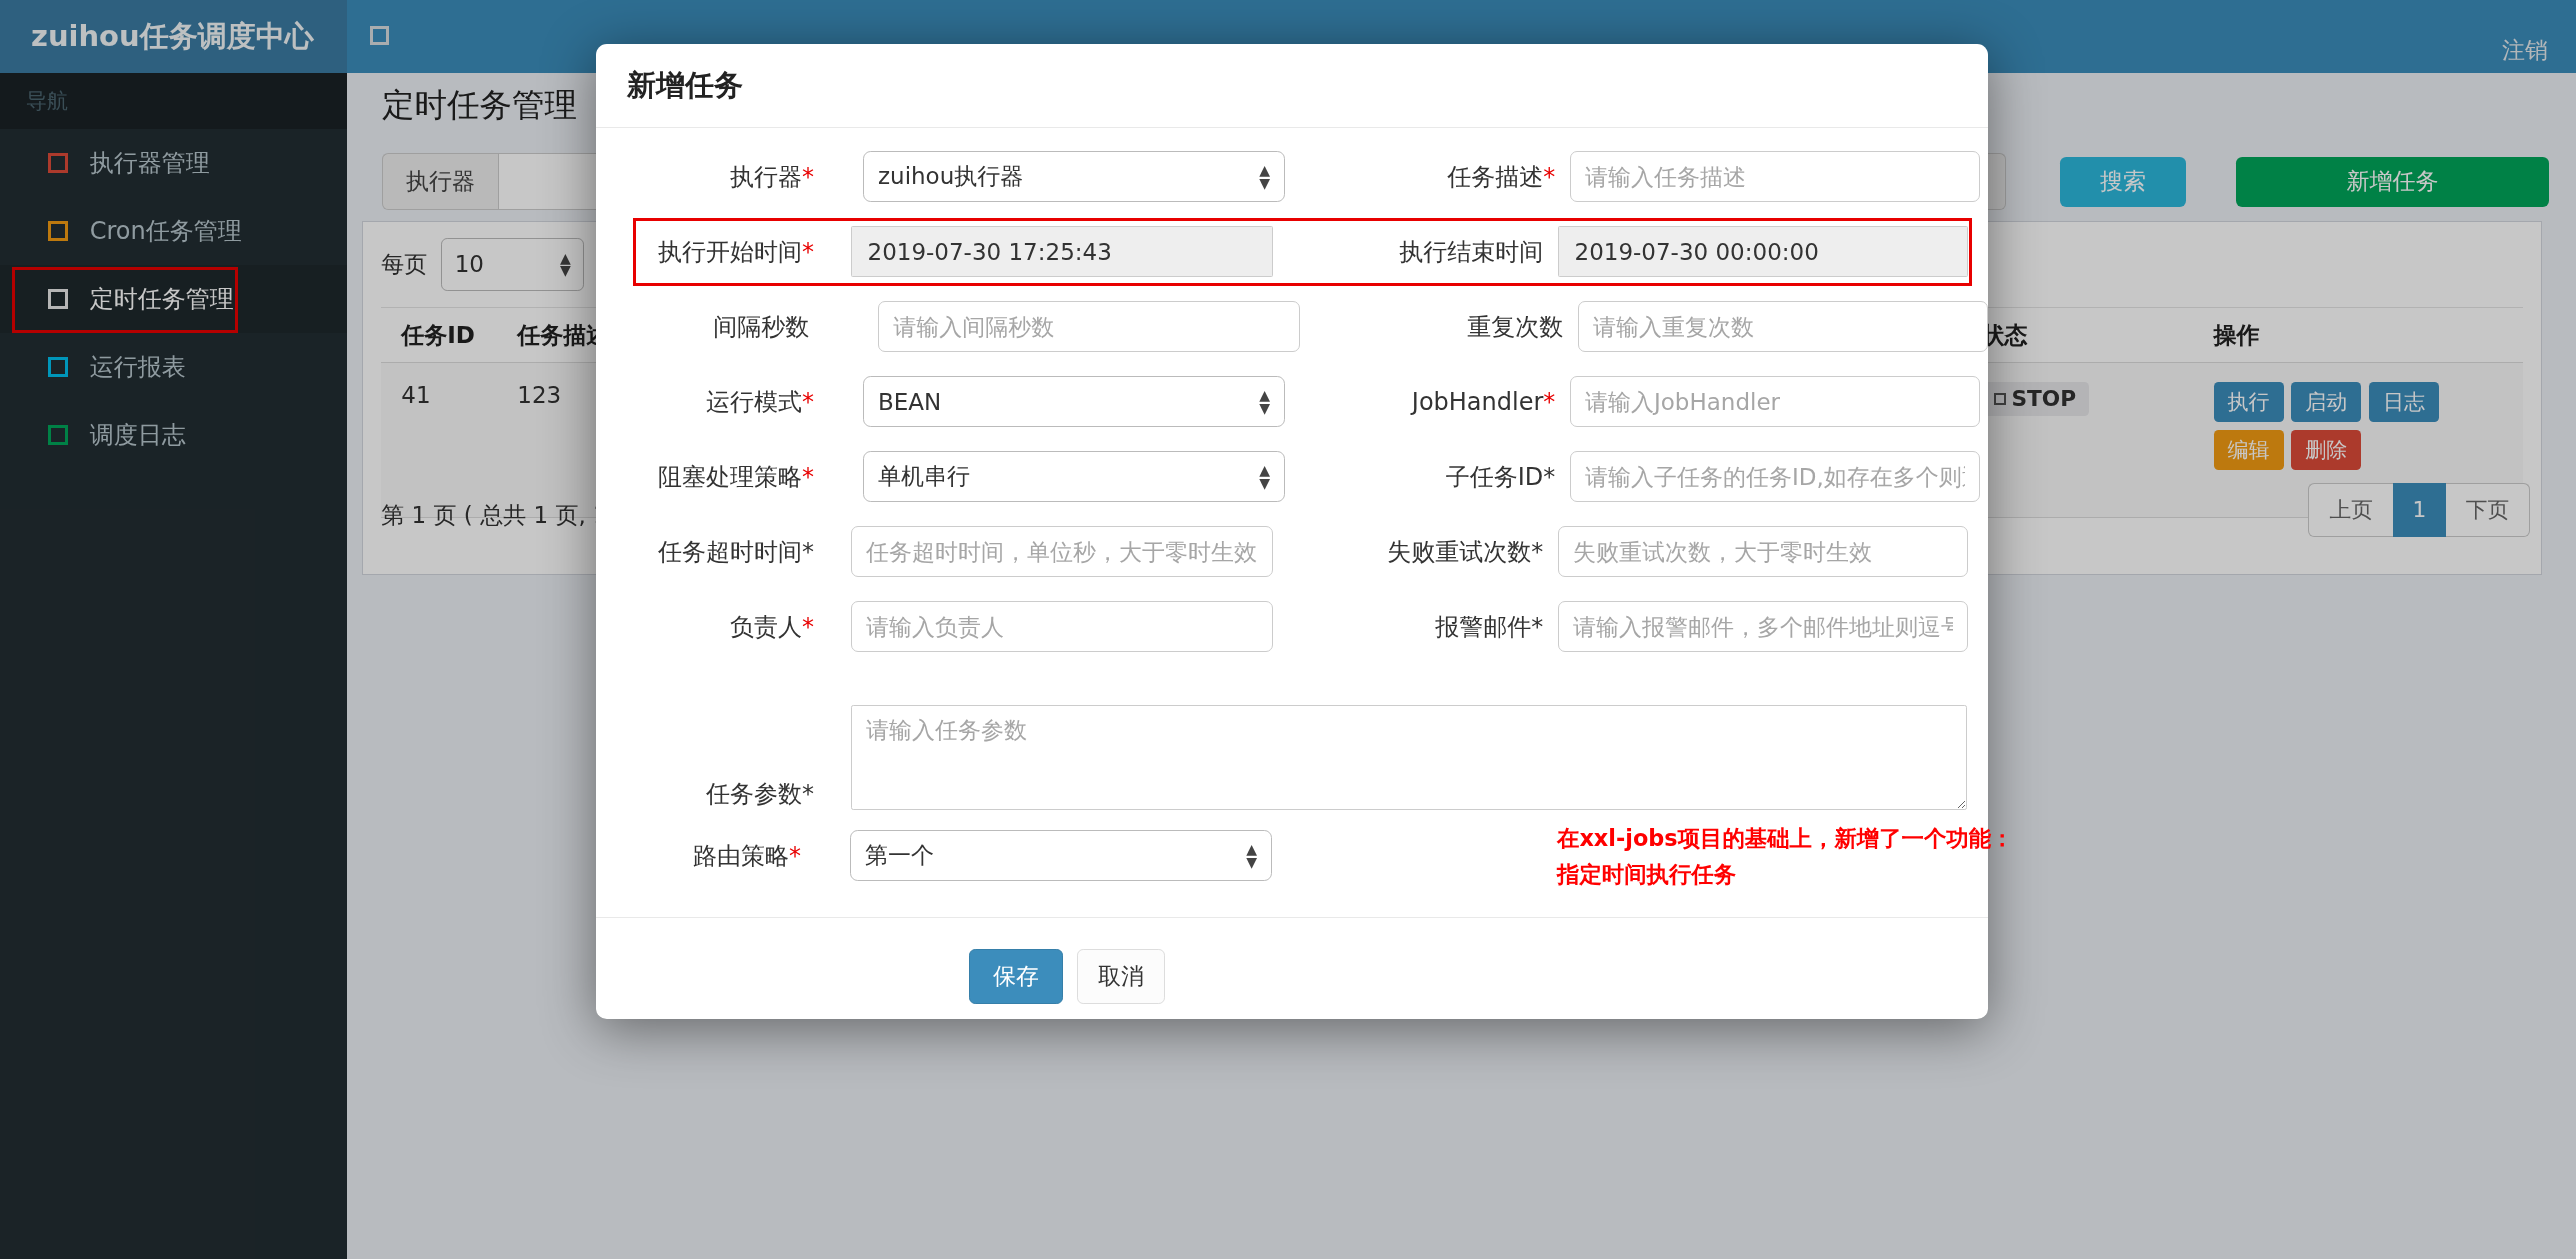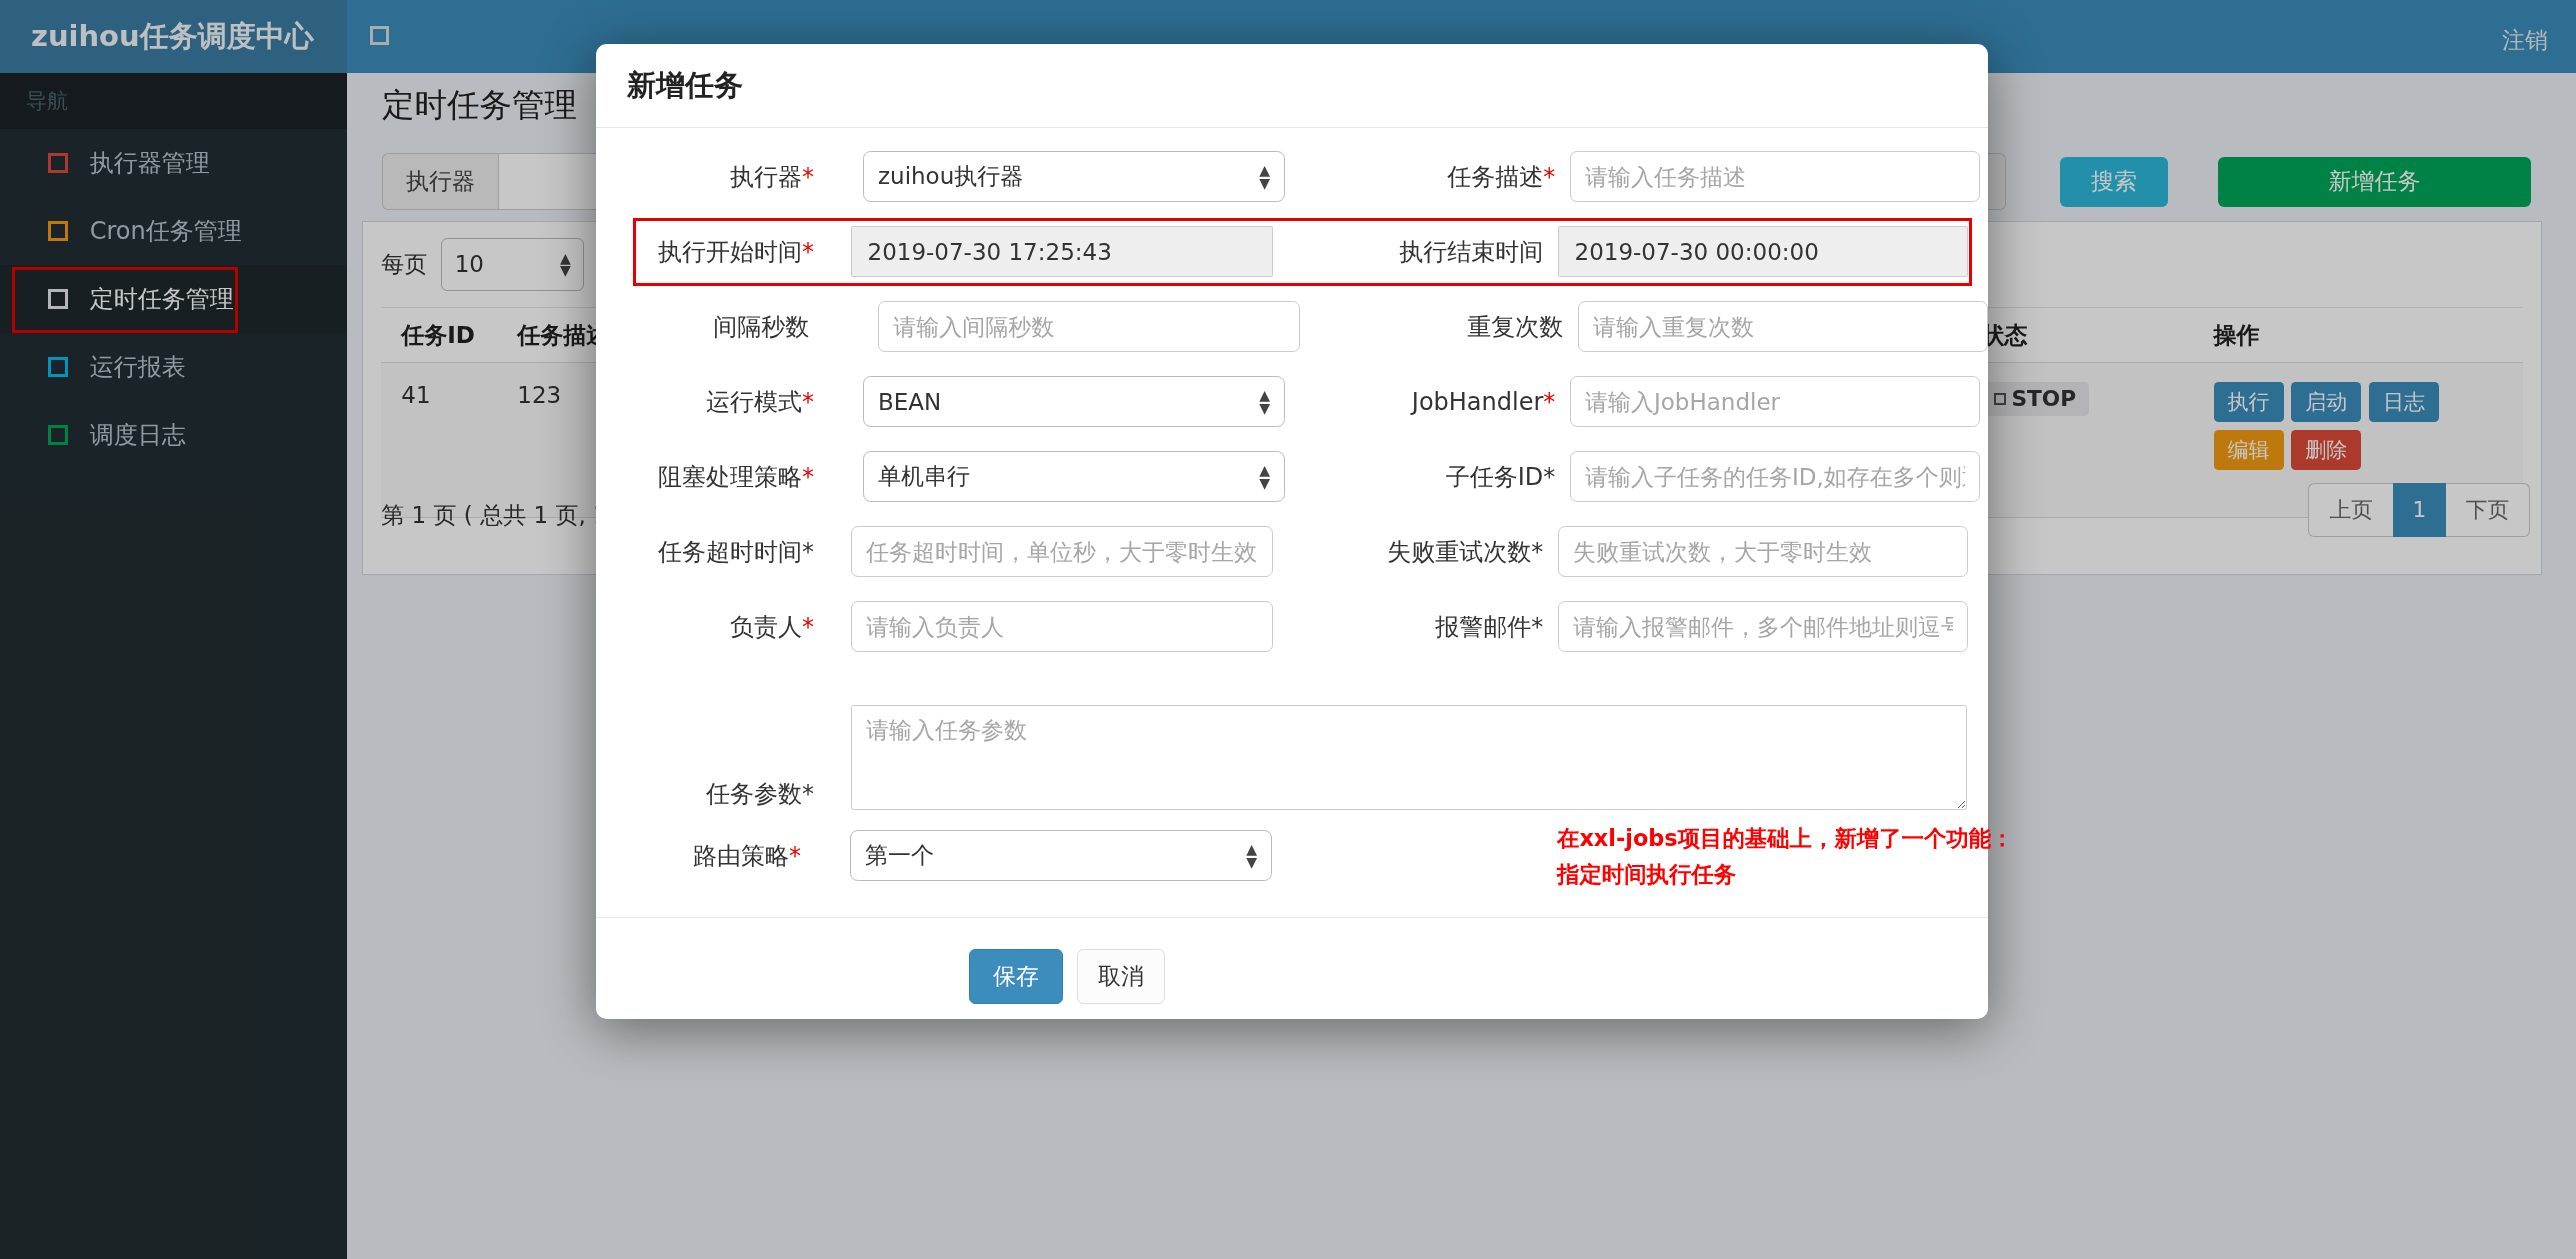--- a/index.html
+++ b/index.html
@@ -4,21 +4,21 @@
 <style>
   * { margin:0; padding:0; box-sizing:border-box; }
   body { font-family:"DejaVu Sans","Liberation Sans",sans-serif; }
   .app { position:relative; width:2576px; height:1259px; background:#ecf0f5; overflow:hidden; }
 
   
   .navbar { position:absolute; top:0; left:0; right:0; height:73px; background:#3c8dbc; z-index:1; }
   .logo { position:absolute; left:0; top:0; width:347px; height:73px; background:#3b7ca3;
           color:#f2f6f8; font-size:29px; font-weight:bold; line-height:73px; padding-left:31px; white-space:nowrap; }
   .navbar-toggle { position:absolute; left:370px; top:26px; width:18.6px; height:18.6px; border:3.1px solid #d9dee1; }
-  .logout { position:absolute; right:28px; top:4px; line-height:73px; color:#e6ebee; font-size:23px; cursor:pointer; }
+  .logout { position:absolute; right:28px; top:14px; line-height:73px; color:#e6ebee; font-size:23px; cursor:pointer; }
 
   
   .sidebar { position:absolute; top:73px; left:0; width:347px; bottom:0; background:#222d32; z-index:1; }
   .sidebar-header { height:56px; background:#1a2226; color:#4b646f; font-size:21px; line-height:56px; padding-left:26px; }
   .menu-item { position:relative; height:68px; display:flex; align-items:center; padding-left:48px; gap:21.7px;
                color:#b8c7ce; font-size:24px; cursor:pointer; }
   .menu-item.active { color:#fff; background:#1e282c; }
   .menu-icon { width:20px; height:20px; border:3.1px solid #fff; flex:0 0 auto; }
   .menu-item.annotated::after { content:""; position:absolute; left:12.4px; top:2.3px; width:220px; height:60px;
                border:3.9px solid #e80000; z-index:60; }
@@ -28,21 +28,21 @@
   .page-title { padding:10.8px 0 0 35px; font-size:32.5px; font-weight:500; color:#222; }
 
   .filter-bar { position:absolute; left:35px; top:80px; display:flex; align-items:center; }
   .filter-group { display:flex; width:1624px; height:57px; }
   .addon-left { width:116px; background:#eee; border:1.5px solid #ccc; border-right:0; border-radius:6.2px 0 0 6.2px;
                 font-size:23px; color:#444; display:flex; align-items:center; justify-content:center; }
   .filter-input { flex:1; border:1.5px solid #ccc; background:#fff; font-size:23px; padding:0 14px; outline:none; min-width:0; }
   .addon-right { width:40px; background:#eee; border:1.5px solid #ccc; border-left:0; border-radius:0 6.2px 6.2px 0; }
   .btn { border:none; border-radius:6.2px; color:#fff; font-size:23px; cursor:pointer;
          font-family:inherit; display:flex; align-items:center; justify-content:center; }
-  .btn-search { width:108px; height:50px; margin-left:54px; background:#2cb8dc;text-align:right; }
+  .btn-search { width:126px; height:50px; margin-left:54px; background:#2cb8dc;text-align:right; }
   .btn-add { width:313px; height:50px; margin-left:50px; background:#00a65a; }
 
   .box { position:absolute; left:14.7px; right:34px; top:148px; height:354px; background:#fff; border:0.8px solid #d2d6de; }
   .per-page { display:flex; align-items:center; gap:14px; margin:15.5px 0 0 18.6px; font-size:23px; color:#333; }
   .mini-select { width:143px; height:53px; border:1.5px solid #bbb; border-radius:6.2px; background:#fff;
                  display:flex; align-items:center; padding:0 12.4px; font-size:23px; color:#333; cursor:pointer; }
   .arrows { margin-left:auto; display:flex; flex-direction:column; align-items:center; line-height:12.4px; font-size:14px; color:#444; }
 
   .grid { position:absolute; left:18.6px; right:18.6px; top:85px; border-collapse:collapse; width:calc(100% - 37px); table-layout:fixed; }
   .grid th { text-align:left; font-size:23px; color:#222; padding:12.4px 0 10.8px 20px;

